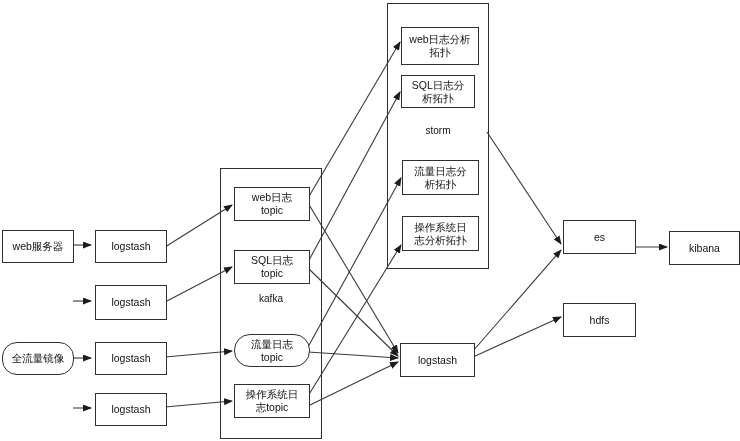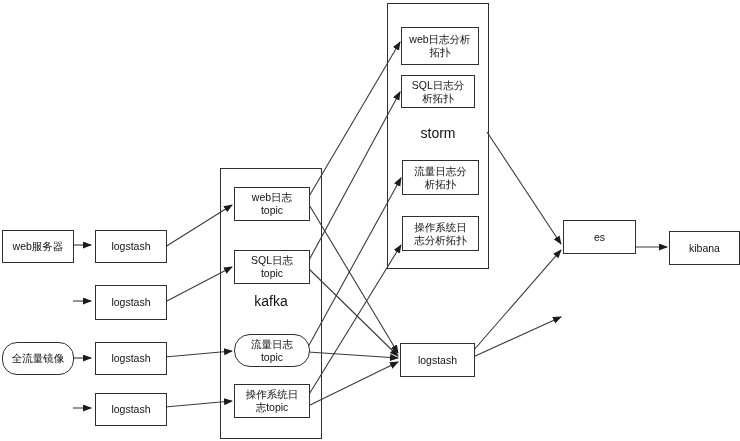--- a/index.html
+++ b/index.html
@@ -13,21 +13,21 @@
   }
   .container-box{
     position:absolute;
     border:1px solid #2f2f2f;
     background:transparent;
   }
   .container-label{
     position:absolute;
     left:0;width:100%;
     text-align:center;
-    font-size:14px;
+    font-size:10px;
     color:#111111;
   }
   .edges{
     position:absolute;left:0;top:0;
     width:740px;height:441px;
   }
   .node{
     position:absolute;
     border:1px solid #2f2f2f;
     background:#ffffff;
@@ -144,14 +144,17 @@
   <div class="node" style="left:400px;top:343px;width:73px;height:32px;">
     <span class="ln">logstash</span>
   </div>
 
   <div class="node" style="left:563px;top:220px;width:71px;height:32px;">
     <span class="ln">es</span>
   </div>
   <div class="node" style="left:669px;top:231px;width:69px;height:32px;">
     <span class="ln">kibana</span>
   </div>
+  <div class="node" style="left:563px;top:303px;width:71px;height:32px;">
+    <span class="ln">hdfs</span>
+  </div>
 
 </div>
 
 </body></html>

